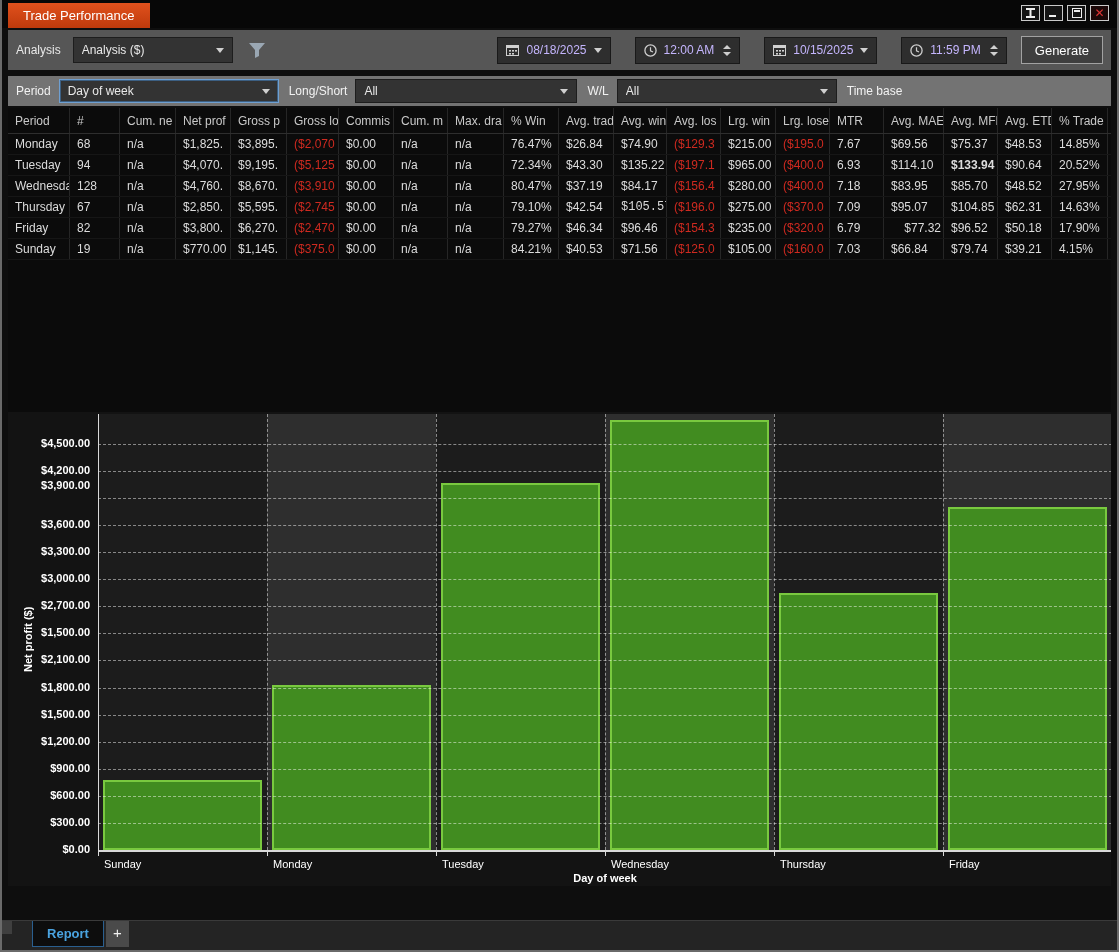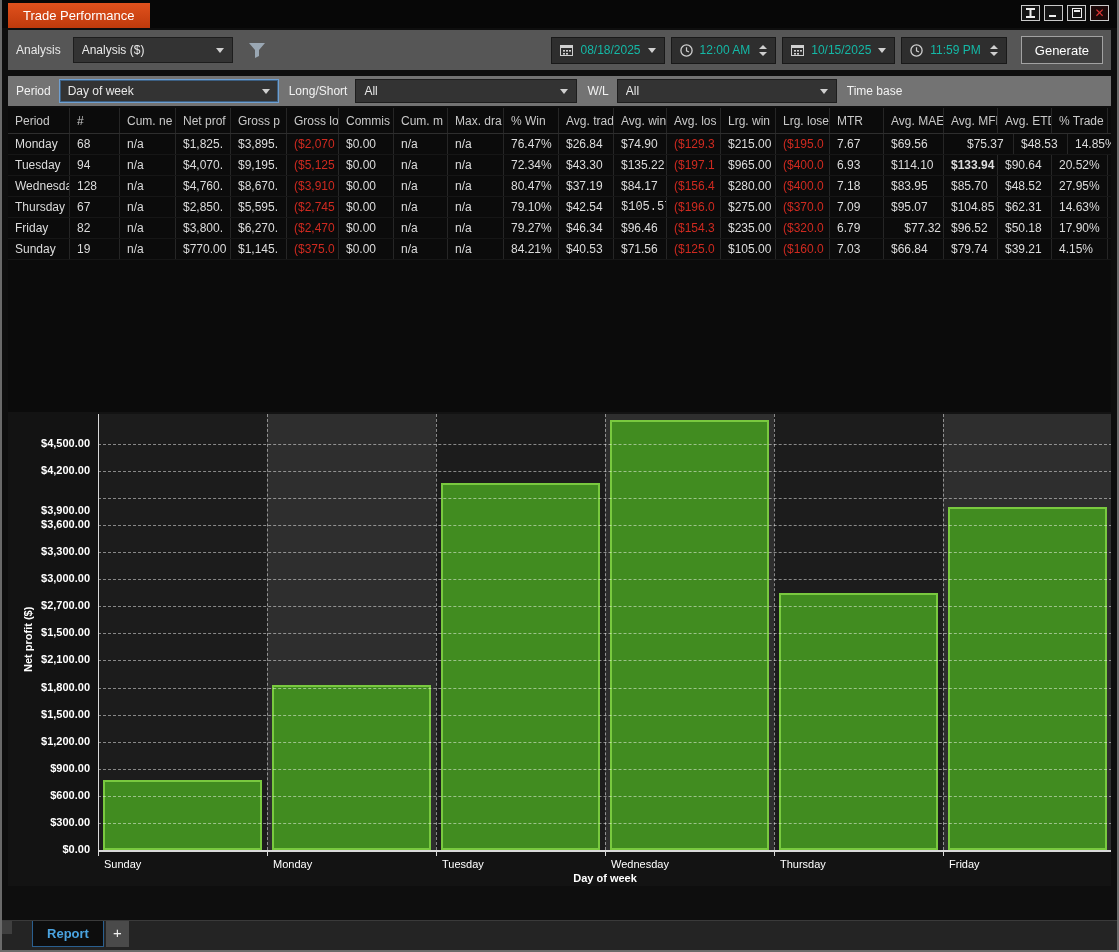--- a/index.html
+++ b/index.html
@@ -23,22 +23,22 @@
     display:flex; align-items:center; padding:0 8px; }
   .lbl { color:#e8e8e8; font-size:12px; }
   .dd { height:26px; background:#333333; border:1px solid #1d1d1d; color:#e8e8e8;
     font-size:12px; display:flex; align-items:center; padding:0 8px; gap:8px; }
   .dd .val { flex:1; white-space:nowrap; overflow:hidden; }
   .chev { width:0; height:0; border-left:4px solid transparent;
     border-right:4px solid transparent; border-top:5px solid #d0d0d0; }
   .display-dd { width:160px; margin-left:12px; }
   .funnel { margin-left:16px; }
   .right-ctls { margin-left:auto; display:flex; align-items:center; gap:6px; }
-  .ctl { height:27px; background:#2e2e2e; border:1px solid #191919; color:#14b8a6;
-    font-size:12px; display:flex; align-items:center; gap:7px; padding:0 8px; }
+  .ctl { height:27px; background:#2e2e2e; border:1px solid #191919; color:#c4b5fd;
+    font-size:12px; display:flex; align-items:center; gap:7px; padding:0 8px;margin-left:18px; }
   .spin { display:flex; flex-direction:column; gap:3px; margin-left:2px; }
   .spin i { width:0; height:0; border-left:4px solid transparent; border-right:4px solid transparent; }
   .spin .up { border-bottom:4px solid #cfcfcf; }
   .spin .dn { border-top:4px solid #cfcfcf; }
   .genbtn { height:28px; margin-left:8px; padding:0 13px; background:#3f3f3f;
     border:1px solid #a2a2a2; color:#fff; font-size:13px;
     font-family:"Liberation Sans",sans-serif; }
 
   .toolbar2 { margin:6px 6px 0 6px; height:30px; background:#737373;
     display:flex; align-items:center; padding:0 8px; }
@@ -240,21 +240,21 @@
         <div class="td" style="width: 54px;">n/a</div>
         <div class="td" style="width: 56px;">n/a</div>
         <div class="td" style="width: 55px;">76.47%</div>
         <div class="td" style="width: 55px;">$26.84</div>
         <div class="td" style="width: 53px;">$74.90</div>
         <div class="td neg" style="width: 54px;">($129.3</div>
         <div class="td" style="width: 55px;">$215.00</div>
         <div class="td neg" style="width: 54px;">($195.0</div>
         <div class="td" style="width: 54px;">7.67</div>
         <div class="td" style="width: 60px;">$69.56</div>
-        <div class="td" style="width: 54px; margin-left: 16px;">$75.37</div>
+        <div class="td" style="width: 54px;">$75.37</div>
         <div class="td" style="width: 54px;">$48.53</div>
         <div class="td" style="width: 56px;">14.85%</div>
       </div>
       <div class="tr">
         <div class="td" style="width: 62px;">Tuesday</div>
         <div class="td" style="width: 50px;">94</div>
         <div class="td" style="width: 56px;">n/a</div>
         <div class="td" style="width: 55px;">$4,070.</div>
         <div class="td" style="width: 56px;">$9,195.</div>
         <div class="td neg" style="width: 52px;">($5,125</div>
@@ -401,21 +401,21 @@
       <div class="ylab" style="left: 4px; top: 214.354px;">$1,500.00</div>
       <div class="hgrid" style="left: 90px; top: 194.273px; width: 1014px;"></div>
       <div class="ylab" style="left: 4px; top: 187.273px;">$2,700.00</div>
       <div class="hgrid" style="left: 90px; top: 167.193px; width: 1014px;"></div>
       <div class="ylab" style="left: 4px; top: 160.193px;">$3,000.00</div>
       <div class="hgrid" style="left: 90px; top: 140.112px; width: 1014px;"></div>
       <div class="ylab" style="left: 4px; top: 133.112px;">$3,300.00</div>
       <div class="hgrid" style="left: 90px; top: 113.031px; width: 1014px;"></div>
       <div class="ylab" style="left: 4px; top: 106.031px;">$3,600.00</div>
       <div class="hgrid" style="left: 90px; top: 85.9503px; width: 1014px;"></div>
-      <div class="ylab" style="left: 4px; top: 92px; text-align: right;">$3,900.00</div>
+      <div class="ylab" style="left: 4px; top: 67px; text-align: right;">$3,900.00</div>
       <div class="hgrid" style="left: 90px; top: 58.8696px; width: 1014px;"></div>
       <div class="ylab" style="left: 4px; top: 51.8696px;">$4,200.00</div>
       <div class="hgrid" style="left: 90px; top: 31.7888px; width: 1014px;"></div>
       <div class="ylab" style="left: 4px; top: 24.7888px;">$4,500.00</div>
       <div class="yaxis" style="left: 90px; top: 2px; height: 438px;"></div>
       <div class="xaxis" style="left: 90px; top: 438px; width: 1014px;"></div>
       <div class="xtick" style="left: 90px; top: 440px;"></div>
       <div class="xtick" style="left: 259px; top: 440px;"></div>
       <div class="xtick" style="left: 428px; top: 440px;"></div>
       <div class="xtick" style="left: 597px; top: 440px;"></div>

